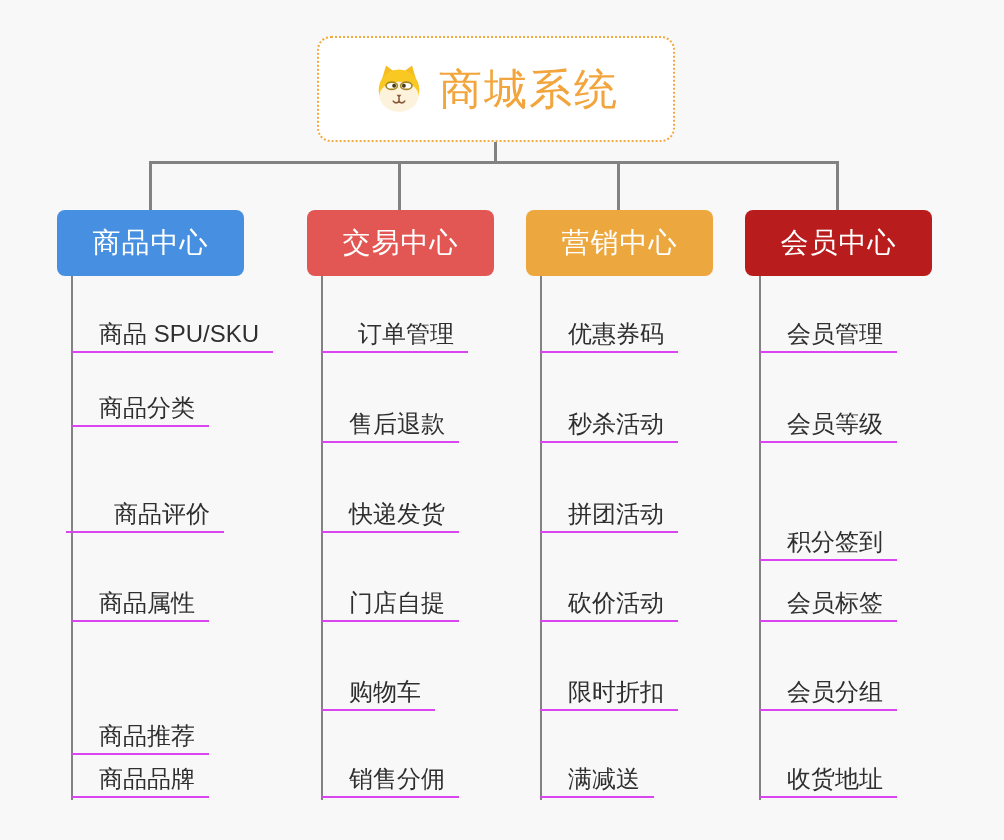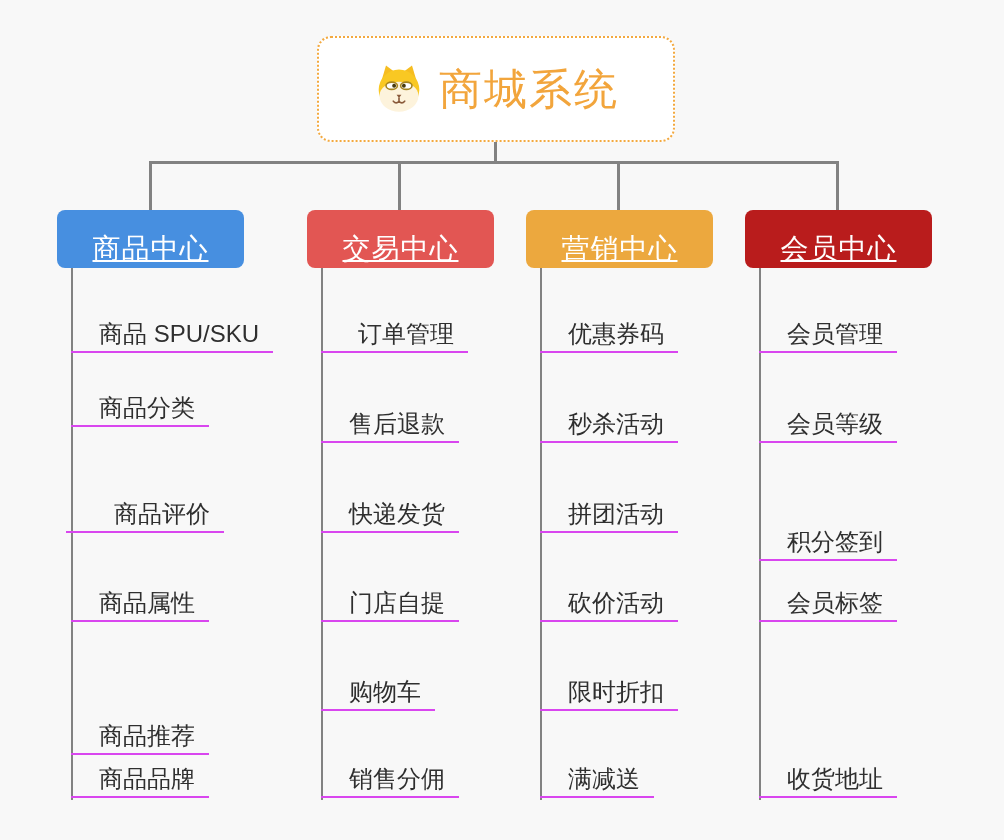--- a/index.html
+++ b/index.html
@@ -22,24 +22,24 @@
     display:flex;align-items:center;justify-content:center;gap:14px;
     cursor:default;
   }
   .root-label{
     font-size:43px;color:#f2a53c;letter-spacing:2px;line-height:1;
   }
   .root-icon{width:52px;height:52px;flex:0 0 auto;}
 
   
   .branch-node{
-    position:absolute;top:210px;width:187px;height:58px;
+    position:absolute;top:210px;width:187px;height:66px;
     border-radius:8px;
-    display:flex;align-items:flex-end;justify-content:center;
-    color:#ffffff;font-size:28px;letter-spacing:1px;text-decoration:underline;
+    display:flex;align-items:center;justify-content:center;
+    color:#ffffff;font-size:28px;letter-spacing:1px;
   }
 
   
   .leaf{
     position:absolute;height:38px;box-sizing:border-box;
     display:flex;align-items:flex-end;
     padding:0 14px 5px 28px;
     border-bottom:2px solid #d946ef;
     font-size:24px;color:#2f2f2f;white-space:nowrap;line-height:1;
   }
@@ -108,15 +108,16 @@
   <div class="leaf" style="left:540px;top:405px;">秒杀活动</div>
   <div class="leaf" style="left:540px;top:495px;">拼团活动</div>
   <div class="leaf" style="left:540px;top:584px;">砍价活动</div>
   <div class="leaf" style="left:540px;top:673px;">限时折扣</div>
   <div class="leaf" style="left:540px;top:760px;">满减送</div>
 
   <div class="leaf" style="left:759px;top:315px;">会员管理</div>
   <div class="leaf" style="left:759px;top:405px;">会员等级</div>
   <div class="leaf" style="left:759px;top:523px;text-align:center;">积分签到</div>
   <div class="leaf" style="left:759px;top:584px;">会员标签</div>
+  <div class="leaf" style="left:759px;top:673px;">会员分组</div>
   <div class="leaf" style="left:759px;top:760px;">收货地址</div>
 
 </div>
 
 </body></html>

